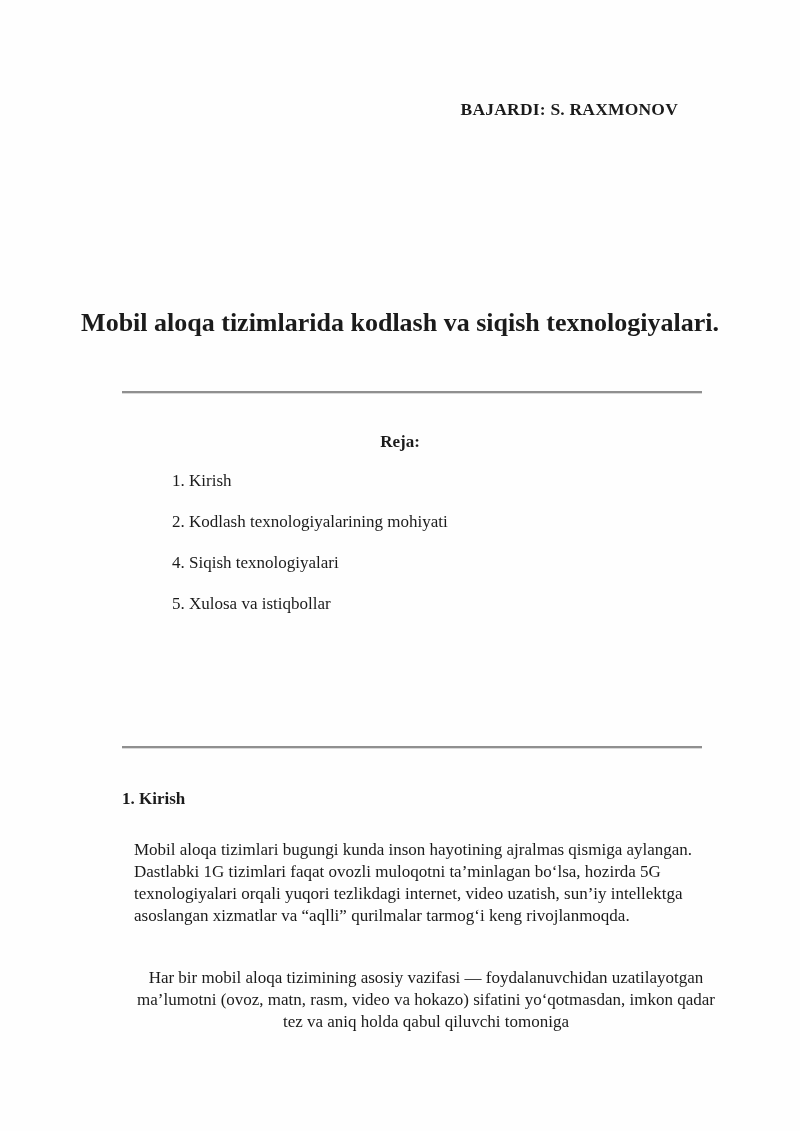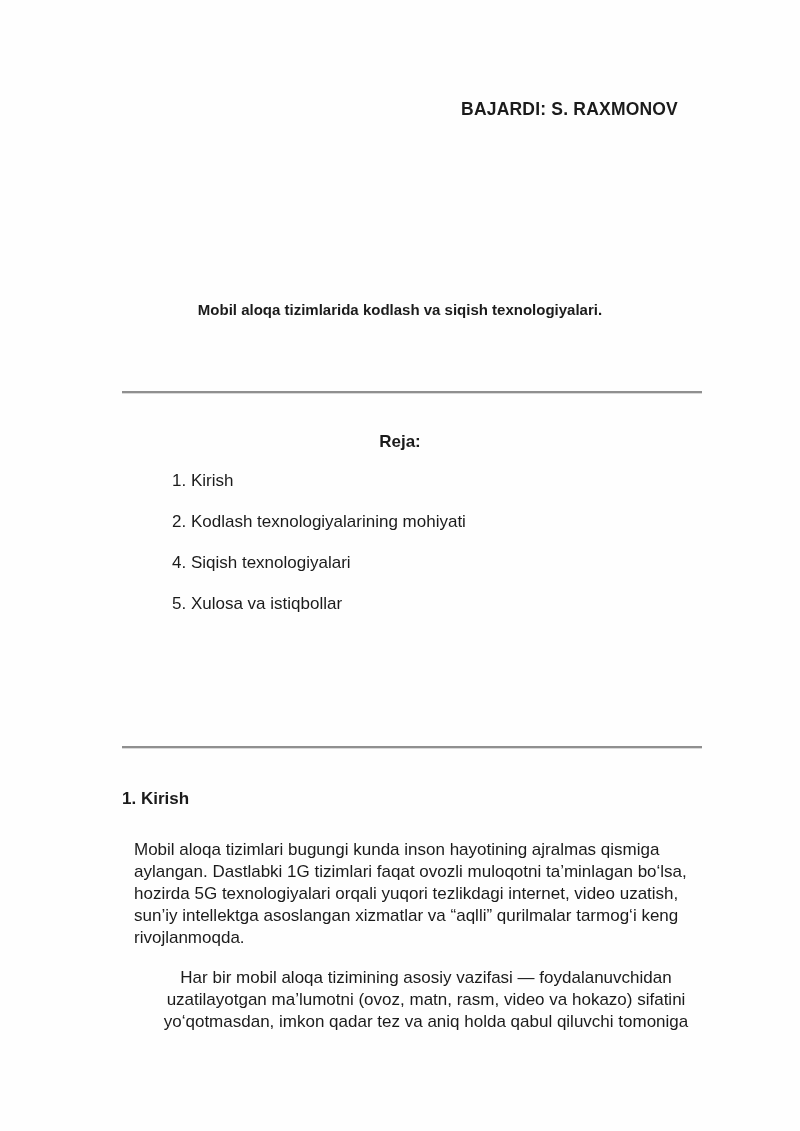--- a/index.html
+++ b/index.html
@@ -5,44 +5,44 @@
   html, body {
     margin: 0;
     padding: 0;
     background: #ffffff;
   }
   .page {
     position: relative;
     width: 800px;
     height: 1131px;
     background: #fefefe;
-    font-family: Liberation Sans, sans-serif;
+    font-family: Liberation Serif, serif;
     color: #1b1b1b;
     overflow: hidden;
   }
   .author-line {
     position: absolute;
     top: 98px;
     left: 0;
     right: 122px;
     text-align: right;
     font-weight: bold;
     font-size: 17.5px;
     line-height: 22px;
     letter-spacing: 0.2px;
   }
   .doc-title {
     position: absolute;
-    top: 295px;
+    top: 308px;
     left: 0;
     width: 800px;
     margin: 0;
     text-align: center;
     font-weight: bold;
-    font-size: 15px;
+    font-size: 26px;
     line-height: 30px;
   }
   .rule {
     position: absolute;
     left: 122px;
     width: 580px;
     height: 2px;
     background: #8f8f8f;
     border-bottom: 1px solid #d9d9d9;
   }

